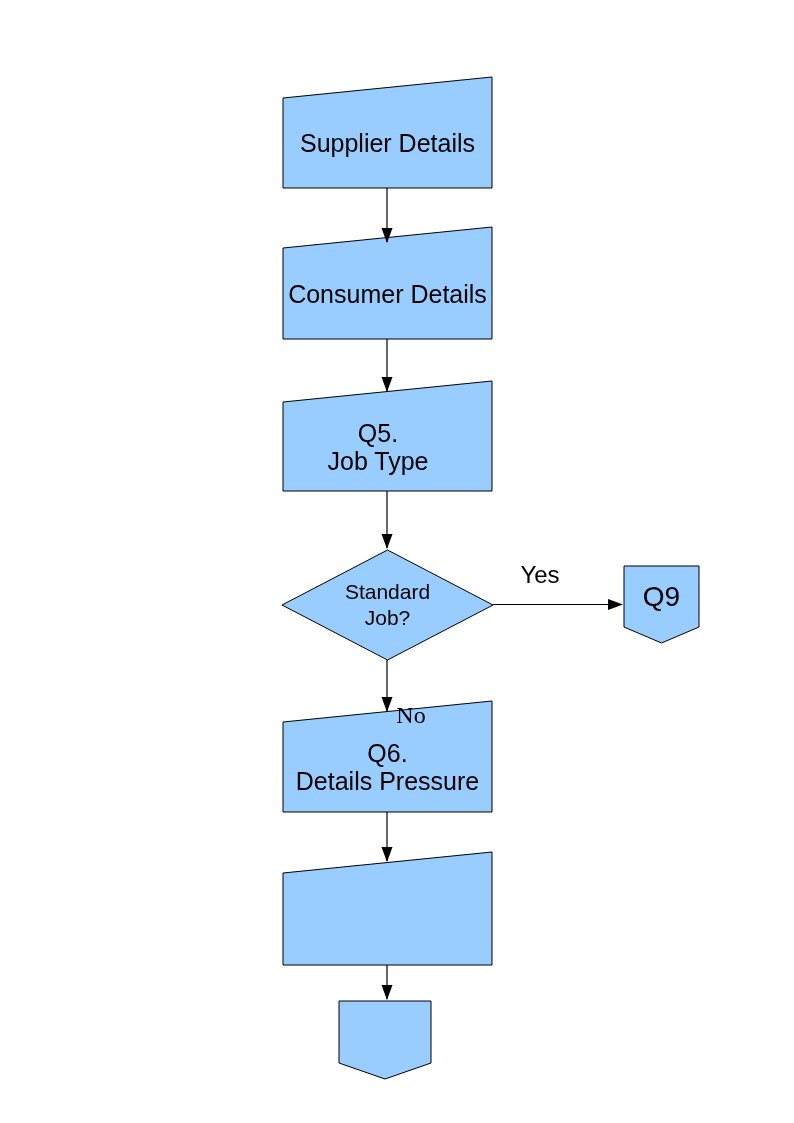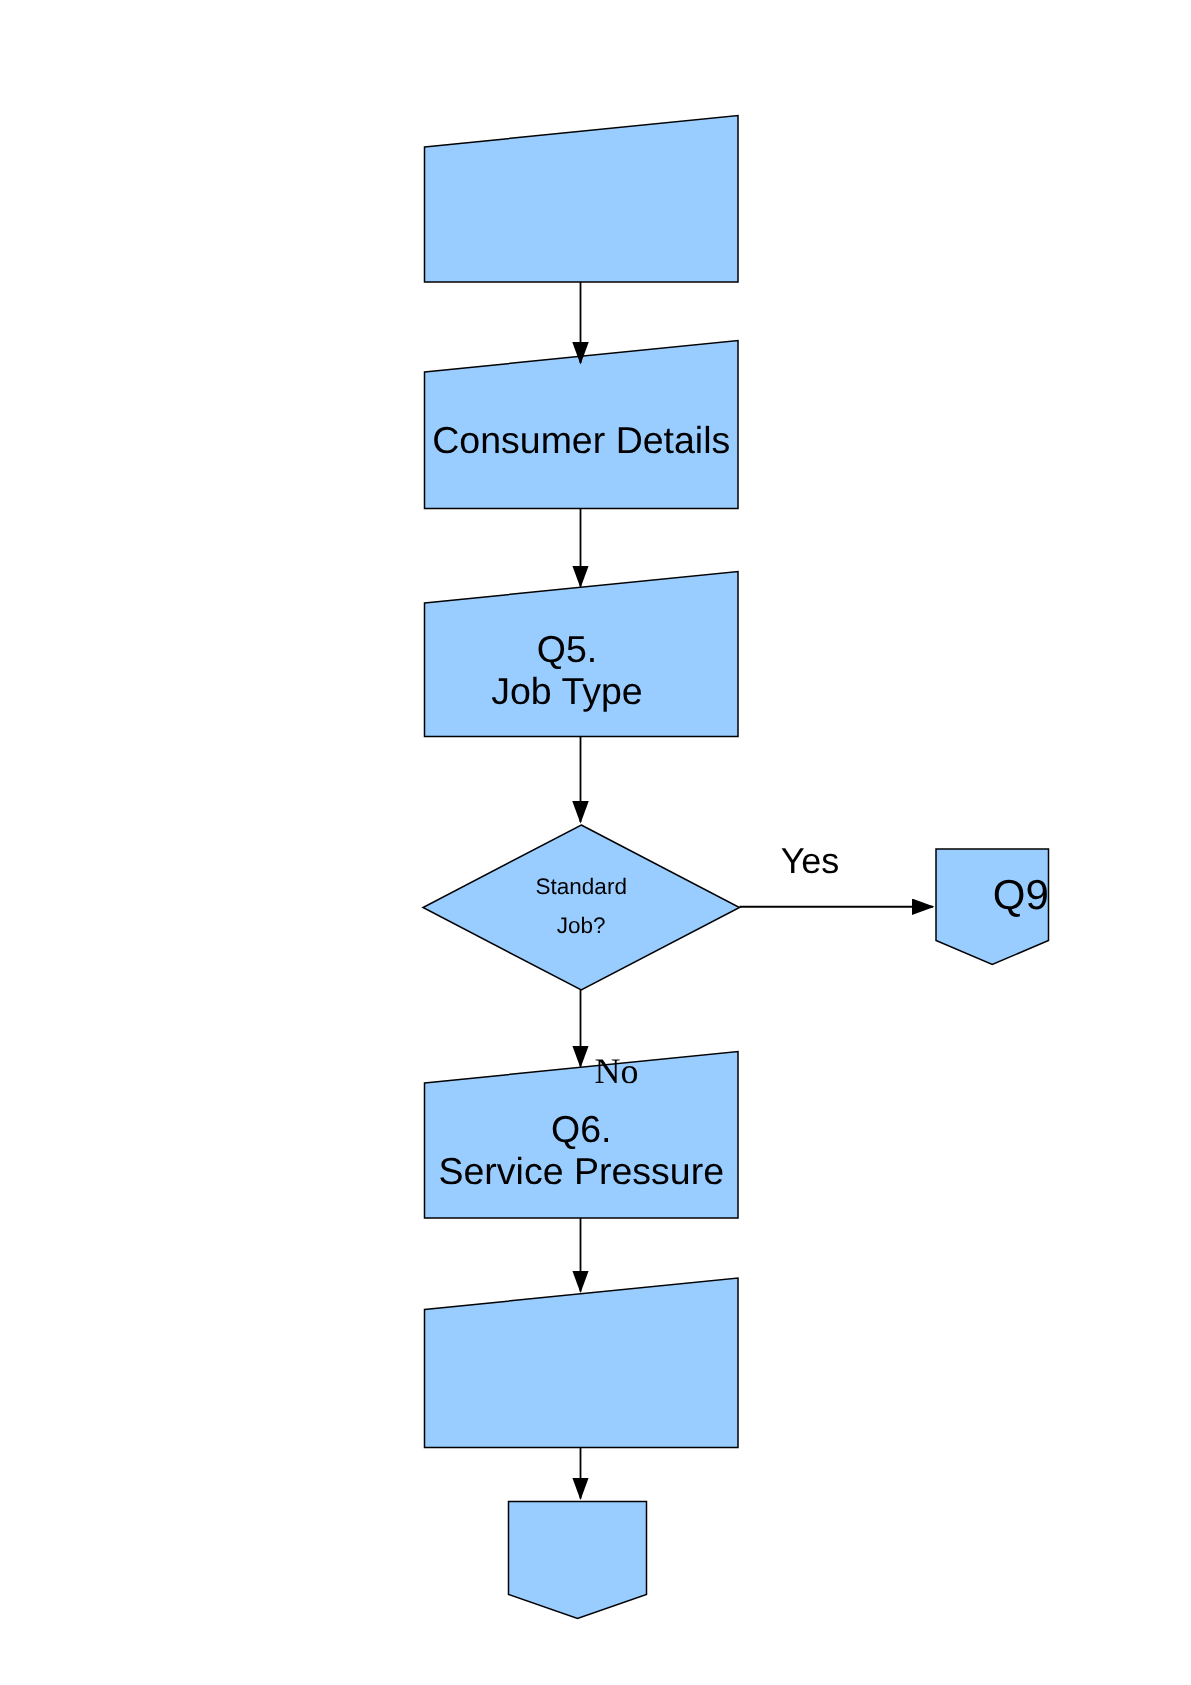--- a/index.html
+++ b/index.html
@@ -35,21 +35,21 @@
     position: absolute;
     display: flex;
     align-items: center;
     justify-content: center;
     text-align: center;
     white-space: pre-line;
     color: #000000;
     pointer-events: none;
   }
   .lbl.box   { font-size: 25px; line-height: 28px; }
-  .lbl.diam  { font-size: 15px; line-height: 26px; }
+  .lbl.diam  { font-size: 21px; line-height: 26px; }
   .lbl.conn  { font-size: 28px; line-height: 30px; }
   .lbl.edgelbl { font-size: 24px; line-height: 26px; }
 </style>
 </head>
 <body>
 
 <div class="canvas">
 
   <svg width="794" height="1123" viewBox="0 0 794 1123">
     <defs>
@@ -69,33 +69,34 @@
 
     <line class="edge" x1="387" y1="188" x2="387" y2="242" marker-end="url(#arrow)" style="stroke: rgb(0, 0, 0);"></line>
     <line class="edge" x1="387" y1="339" x2="387" y2="391" marker-end="url(#arrow)" style="stroke: rgb(0, 0, 0);"></line>
     <line class="edge" x1="387" y1="491" x2="387" y2="548" marker-end="url(#arrow)" style="stroke: rgb(0, 0, 0);"></line>
     <line class="edge" x1="493" y1="604.5" x2="622" y2="604.5" marker-end="url(#arrow)" style="stroke: rgb(0, 0, 0);"></line>
     <line class="edge" x1="387" y1="660" x2="387" y2="711" marker-end="url(#arrow)" style="stroke: rgb(0, 0, 0);"></line>
     <line class="edge" x1="387" y1="812" x2="387" y2="861" marker-end="url(#arrow)" style="stroke: rgb(0, 0, 0);"></line>
     <line class="edge" x1="387" y1="965" x2="387" y2="999" marker-end="url(#arrow)" style="stroke: rgb(0, 0, 0);"></line>
   </svg>
 
+  <div class="lbl box" style="left:283px; top:98px; width:209px; height:90px;">Supplier Details</div>
 
   <div class="lbl box" style="left:283px; top:248px; width:209px; height:91px;">Consumer Details</div>
 
   <div class="lbl box" style="left:284px; top:402px; width:188px; height:89px;">Q5.
 Job Type</div>
 
   <div class="lbl diam" style="left:282px; top:550px; width:211px; height:110px;">Standard
 Job?</div>
 
-  <div class="lbl conn" style="left:624px; top:566px; width:75px; height:61px;padding-left:19px;">Q9</div>
+  <div class="lbl conn" style="left:624px; top:566px; width:75px; height:61px;">Q9</div>
 
   <div class="lbl box" style="left:283px; top:722px; width:209px; height:90px;">Q6.
-Service Pressure</div>
+Details Pressure</div>
 
 
 
   <div class="lbl edgelbl" style="left:503px; top:561px; width:74px; height:28px;">Yes</div>
 
   <div class="lbl edgelbl" style="left:387px; top:701px; width:48px; height:28px;font-family:Liberation Serif, serif;">No</div>
 
 </div>
 
 </body></html>

